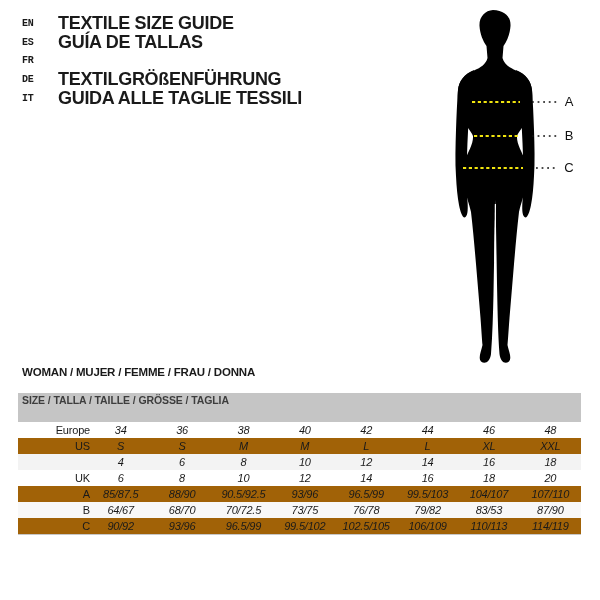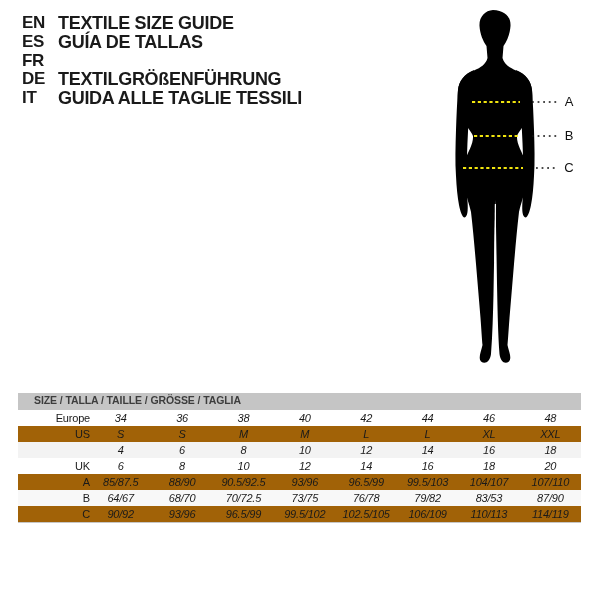--- a/index.html
+++ b/index.html
@@ -3,39 +3,39 @@
 <meta charset="utf-8">
 <style>
   html,body{margin:0;padding:0;background:#fff;}
   .canvas{
     position:relative;width:600px;height:600px;background:#ffffff;overflow:hidden;
     font-family:"Liberation Sans","DejaVu Sans",sans-serif;color:#1a1a1a;
   }
   
   .lang-block{position:absolute;left:22px;top:14px;}
   .lang-row{display:flex;height:18.7px;align-items:center;}
-  .lang-code{width:36px;font-size:17px;font-weight:bold;letter-spacing:-0.3px;}
+  .lang-code{width:36px;font-size:10px;font-weight:bold;letter-spacing:-0.3px;font-family:Liberation Mono, monospace;}
   .lang-label{font-size:18px;font-weight:bold;letter-spacing:-0.3px;white-space:nowrap;}
   
   .figure-svg{position:absolute;left:448px;top:4px;width:152px;height:366px;}
   .marker-letter{
     position:absolute;left:561px;width:16px;height:14px;line-height:14px;
     text-align:center;font-size:13px;font-weight:normal;color:#111;
   }
   .marker-a{top:95px;} .marker-b{top:129px;} .marker-c{top:161px;}
   
   .section-title{
     position:absolute;left:22px;top:366px;font-size:11.5px;font-weight:bold;
     letter-spacing:-0.2px;white-space:nowrap;
   }
   
   .size-table{position:absolute;left:18px;top:393px;width:563px;border-bottom:1px solid #c6c6c6;}
   .thead{
-    height:17px;line-height:15px;background:#c5c5c5;color:#3d3d3d;
-    font-size:10.5px;font-weight:bold;letter-spacing:-0.1px;padding-left:16px;
+    height:29px;line-height:15px;background:#c5c5c5;color:#3d3d3d;
+    font-size:10.5px;font-weight:bold;letter-spacing:-0.1px;padding-left:4px;
   }
   .trow{display:flex;height:16px;align-items:center;font-size:11px;letter-spacing:-0.2px;}
   .tlabel{width:68px;padding-left:4px;text-align:right;white-space:nowrap;}
   .tcell{flex:1;text-align:center;white-space:nowrap;font-style:italic;}
   .bg-white{background:#ffffff;}
   .bg-gray{background:#a16207;}
   .bg-light{background:#f3f3f3;}
   .bg-faint{background:#f8f8f8;}
   
   .legend{position:absolute;left:22px;top:541px;}
@@ -100,20 +100,21 @@
     <line x1="15" y1="164" x2="75" y2="164" stroke="#f0e40e" stroke-width="1.8" stroke-dasharray="3.2 2.6"></line>
 
     <line x1="84" y1="98" x2="110" y2="98" stroke="#111" stroke-width="1.5" stroke-dasharray="1.8 3.8"></line>
     <line x1="84" y1="132" x2="110" y2="132" stroke="#111" stroke-width="1.5" stroke-dasharray="1.8 3.8"></line>
     <line x1="88" y1="164" x2="110" y2="164" stroke="#111" stroke-width="1.5" stroke-dasharray="1.8 3.8"></line>
   </svg>
   <span class="marker-letter marker-a">A</span>
   <span class="marker-letter marker-b">B</span>
   <span class="marker-letter marker-c">C</span>
 
+  <div class="section-title">WOMAN / MUJER / FEMME / FRAU / DONNA</div>
 
   <div class="size-table">
     <div class="thead">SIZE / TALLA / TAILLE / GRÖSSE / TAGLIA</div>
 
     <div class="trow bg-white">
       <span class="tlabel">Europe</span>
       <span class="tcell">34</span>
       <span class="tcell">36</span>
       <span class="tcell">38</span>
       <span class="tcell">40</span>

